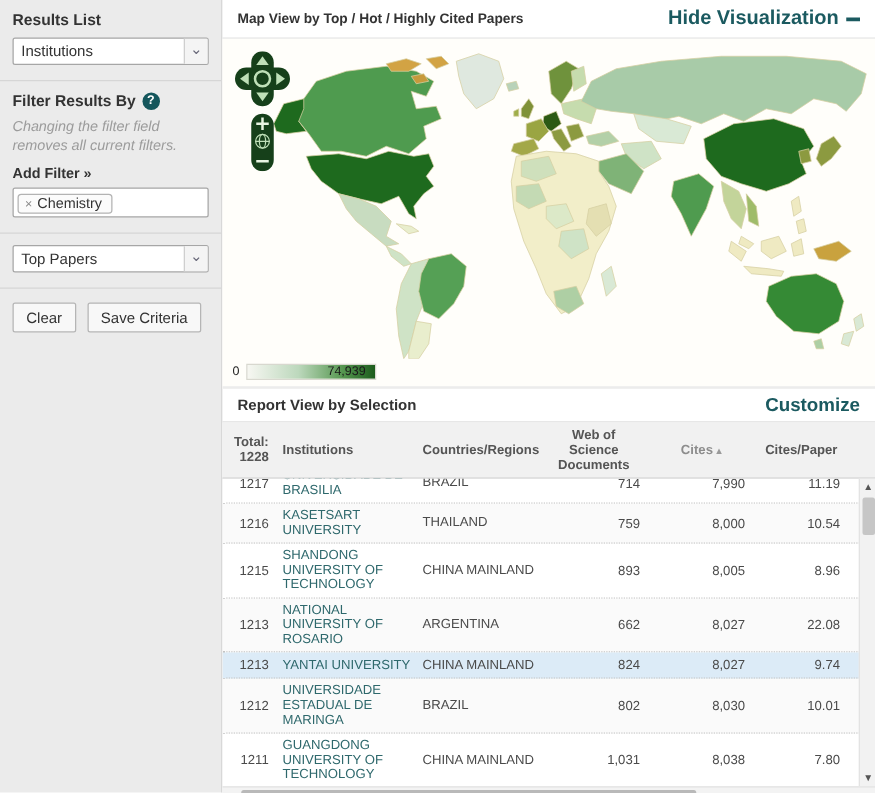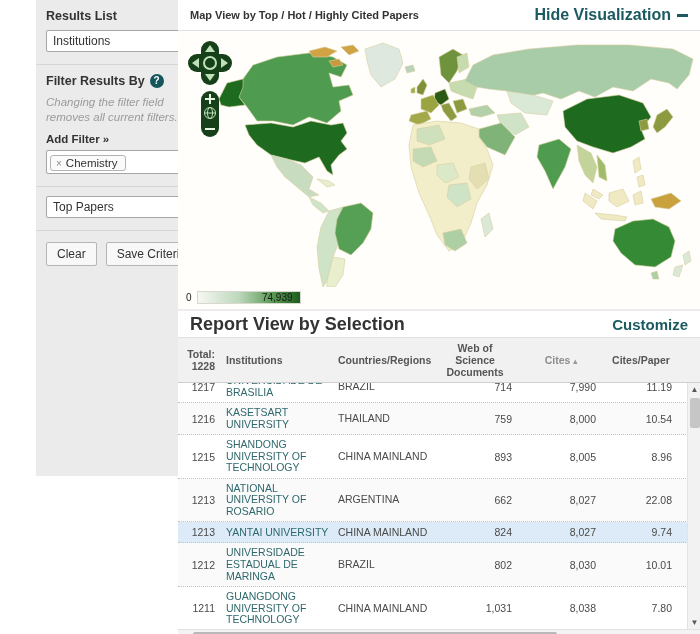--- a/index.html
+++ b/index.html
@@ -1,19 +1,19 @@
 <!DOCTYPE html>
 <html><head>
 <meta charset="utf-8">
 <style>
   * { margin:0; padding:0; box-sizing:border-box; }
   html,body { width:700px; height:634px; background:#fff; font-family:"Liberation Sans",sans-serif; overflow:hidden; }
 
   
-  #sidebar { position:absolute; left:0; top:0; width:178px; height:476px; background:#ebebeb; border-right:1px solid #d2d2d2;margin-left:36px; }
+  #sidebar { position:absolute; left:0; top:0; width:178px; height:634px; background:#ebebeb; border-right:1px solid #d2d2d2; }
   .sb-section { padding:9px 10px 12px 10px; border-bottom:1px solid #d6d6d6; }
   .sb-section.no-border { border-bottom:none; }
   .sb-label { font-size:12.5px; font-weight:bold; color:#333; margin-bottom:7px; display:flex; align-items:center; gap:5px; }
   .dropdown { background:#fff; border:1px solid #a6a6a6; border-radius:2px; height:22px; display:flex; align-items:stretch; cursor:pointer; }
   .dropdown .val { flex:1; font-size:12px; color:#333; padding:3px 0 0 6px; }
   .dropdown .chev { width:19px; border-left:1px solid #cfcfcf; color:#667; font-size:12px; text-align:center; padding-top:1px; background:#f4f4f4; }
   .help-circle { display:inline-block; width:14px; height:14px; border-radius:50%; background:#14565c; color:#fff; font-size:10px; font-weight:bold; text-align:center; line-height:14px; }
   .note { font-style:italic; color:#9b9b9b; font-size:11.5px; line-height:1.3; margin:0 0 8px 0; }
   .add-filter { font-size:11.5px; font-weight:bold; color:#333; margin-bottom:5px; cursor:pointer; }
   .filter-box { background:#fff; border:1px solid #a6a6a6; border-radius:2px; min-height:23px; padding:2px 3px; }
@@ -31,21 +31,21 @@
 
   .map-panel { position:relative; height:280px; background:#fffefa; border-bottom:2px solid #ececec; overflow:hidden; }
   .worldmap { position:absolute; left:2px; top:6px; width:518px; height:250px; }
   .map-controls { position:absolute; left:10px; top:10px; }
   .legend { position:absolute; left:8px; bottom:5px; display:flex; align-items:center; font-size:10px; color:#222; }
   .legend-bar { width:104px; height:13px; margin-left:5px; border:1px solid #d8d8cf;
     background:linear-gradient(to right,#f7f7f2,#bcd8bc 40%,#55964f 75%,#1c5c1c);
     display:flex; align-items:center; justify-content:flex-end; padding-right:7px; color:#1a1a1a; }
 
   .report-bar { height:27px; display:flex; align-items:center; padding:0 12px; border-bottom:1px solid #dfdfdf; }
-  .report-title { flex:1; font-size:18px; font-weight:bold; color:#333; }
+  .report-title { flex:1; font-size:12px; font-weight:bold; color:#333; }
   .customize { font-size:15px; font-weight:bold; color:#1b5a60; cursor:pointer; }
 
   .thead { display:flex; align-items:center; background:#f1f1f1; border-bottom:1px solid #cfcfcf; min-height:32px; padding:4px 0; font-size:10.5px; font-weight:bold; color:#555; }
   .cell { padding:0 4px; }
   .col-rank { width:44px; text-align:right; padding-right:7px; }
   .col-inst { width:112px; }
   .col-country { width:100px; }
   .col-docs { width:88px; text-align:right; padding-right:10px; }
   .col-cites { width:84px; text-align:right; padding-right:10px; }
   .col-cpp { width:72px; text-align:right; padding-right:6px; }

